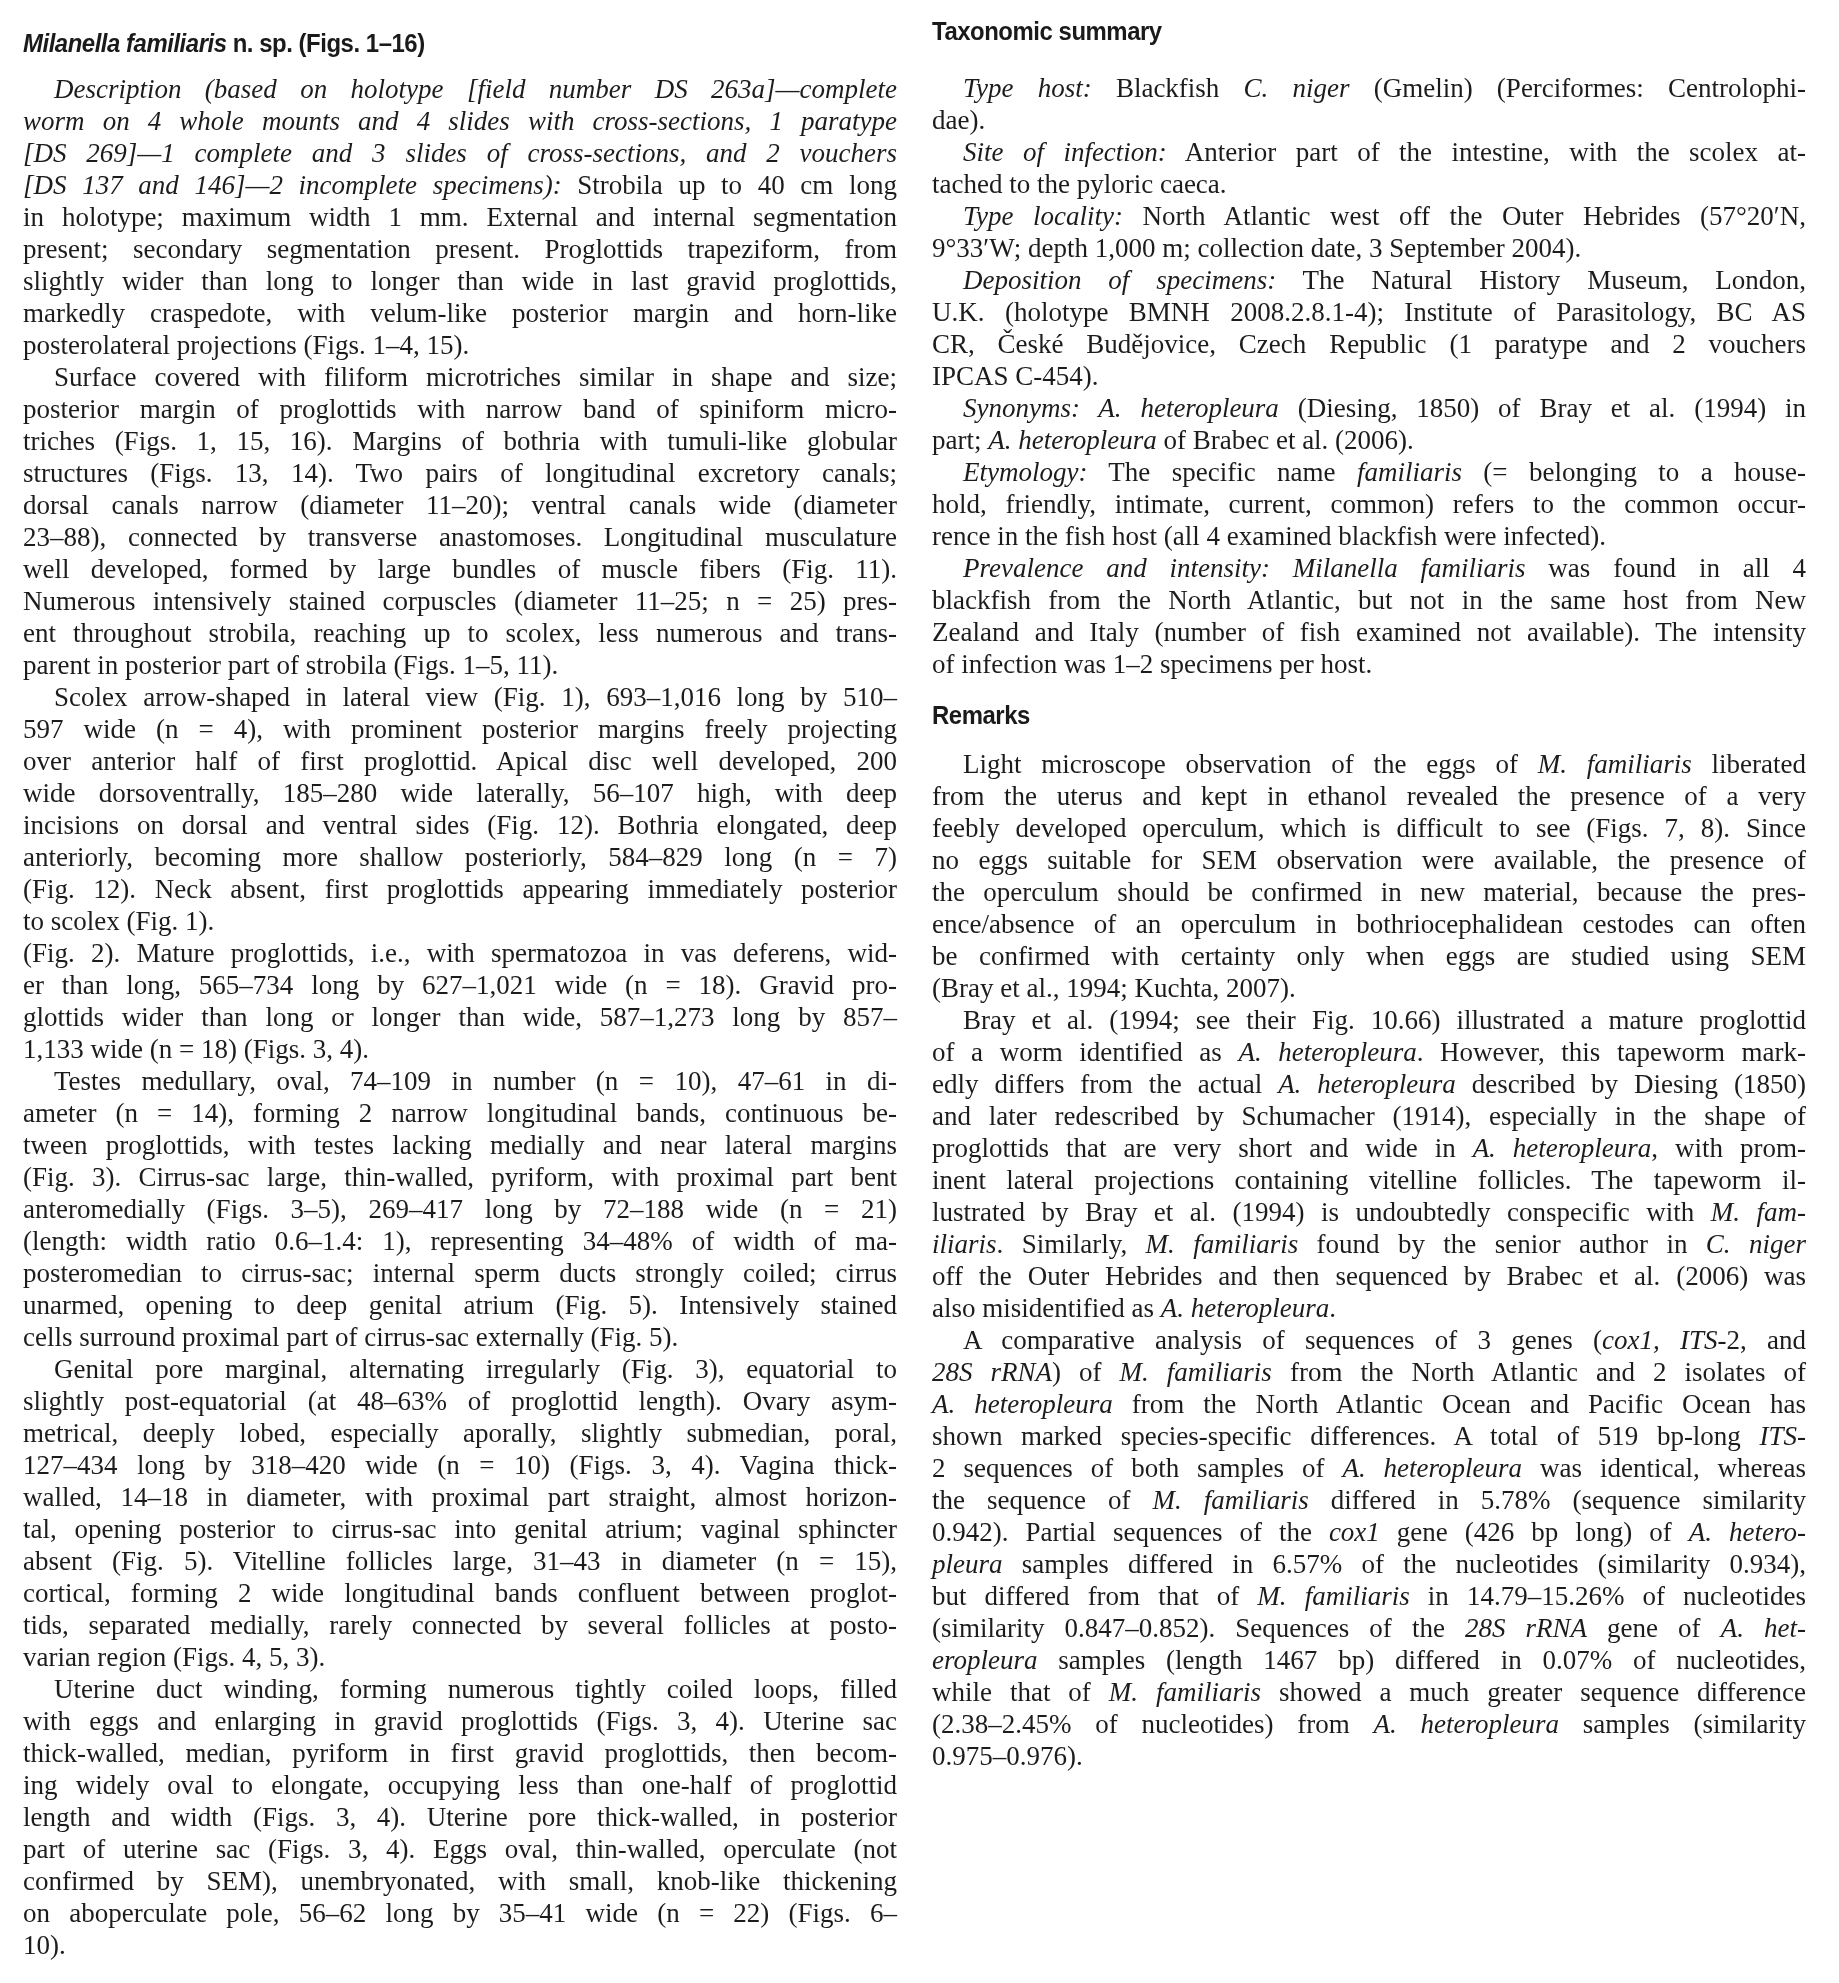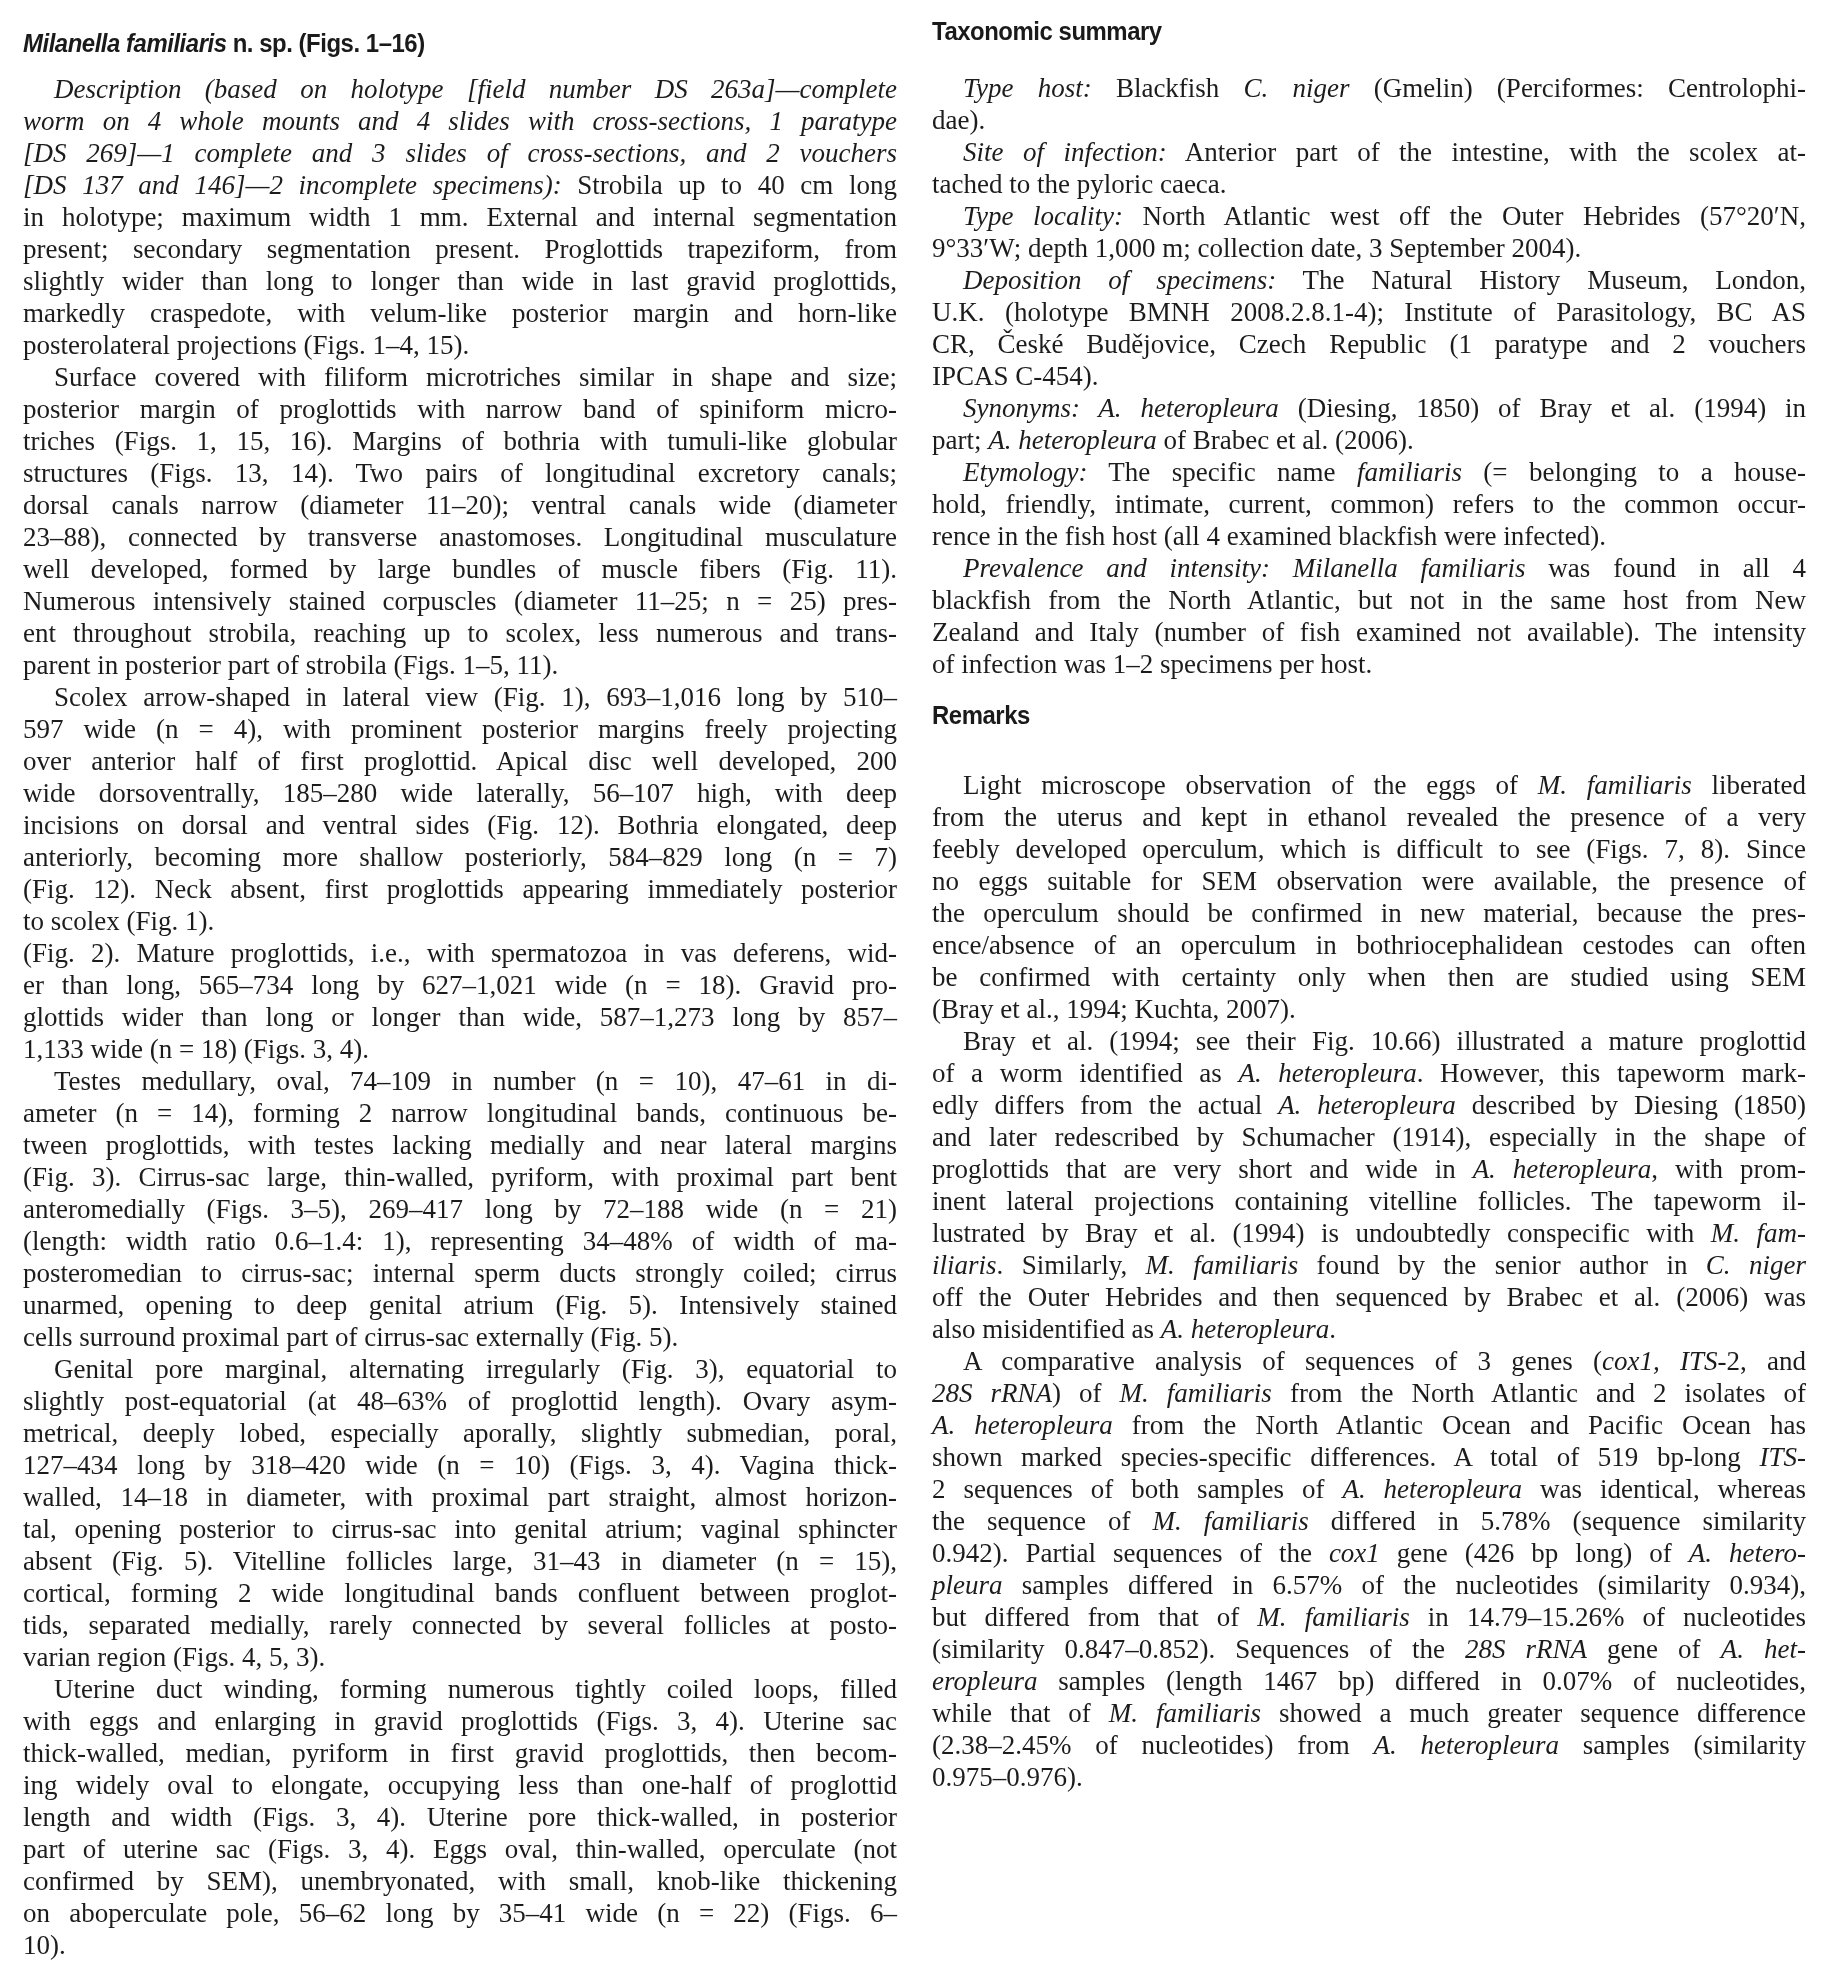--- a/index.html
+++ b/index.html
@@ -143,29 +143,29 @@
         <div class="line last"><span>rence in the fish host (all 4 examined blackfish were infected).</span></div>
       </div>
       <div class="para">
         <div class="line indent"><span class="it">Prevalence and intensity: Milanella familiaris</span><span> was found in all 4</span></div>
         <div class="line"><span>blackfish from the North Atlantic, but not in the same host from New</span></div>
         <div class="line"><span>Zealand and Italy (number of fish examined not available). The intensity</span></div>
         <div class="line last"><span>of infection was 1–2 specimens per host.</span></div>
       </div>
     </div>
   <h2 class="sec" style="top:702px;"><span>Remarks</span></h2>
-  <div class="body" style="top:769px;">
+  <div class="body" style="top:748px;">
       <div class="para">
         <div class="line indent"><span>Light microscope observation of the eggs of </span><span class="it">M. familiaris</span><span> liberated</span></div>
         <div class="line"><span>from the uterus and kept in ethanol revealed the presence of a very</span></div>
         <div class="line"><span>feebly developed operculum, which is difficult to see (Figs. 7, 8). Since</span></div>
         <div class="line"><span>no eggs suitable for SEM observation were available, the presence of</span></div>
         <div class="line"><span>the operculum should be confirmed in new material, because the pres-</span></div>
         <div class="line"><span>ence/absence of an operculum in bothriocephalidean cestodes can often</span></div>
-        <div class="line"><span>be confirmed with certainty only when then are studied using SEM</span></div>
+        <div class="line"><span>be confirmed with certainty only when eggs are studied using SEM</span></div>
         <div class="line last"><span>(Bray et al., 1994; Kuchta, 2007).</span></div>
       </div>
       <div class="para">
         <div class="line indent"><span>Bray et al. (1994; see their Fig. 10.66) illustrated a mature proglottid</span></div>
         <div class="line"><span>of a worm identified as </span><span class="it">A. heteropleura</span><span>. However, this tapeworm mark-</span></div>
         <div class="line"><span>edly differs from the actual </span><span class="it">A. heteropleura</span><span> described by Diesing (1850)</span></div>
         <div class="line"><span>and later redescribed by Schumacher (1914), especially in the shape of</span></div>
         <div class="line"><span>proglottids that are very short and wide in </span><span class="it">A. heteropleura</span><span>, with prom-</span></div>
         <div class="line"><span>inent lateral projections containing vitelline follicles. The tapeworm il-</span></div>
         <div class="line"><span>lustrated by Bray et al. (1994) is undoubtedly conspecific with </span><span class="it">M. fam-</span></div>

